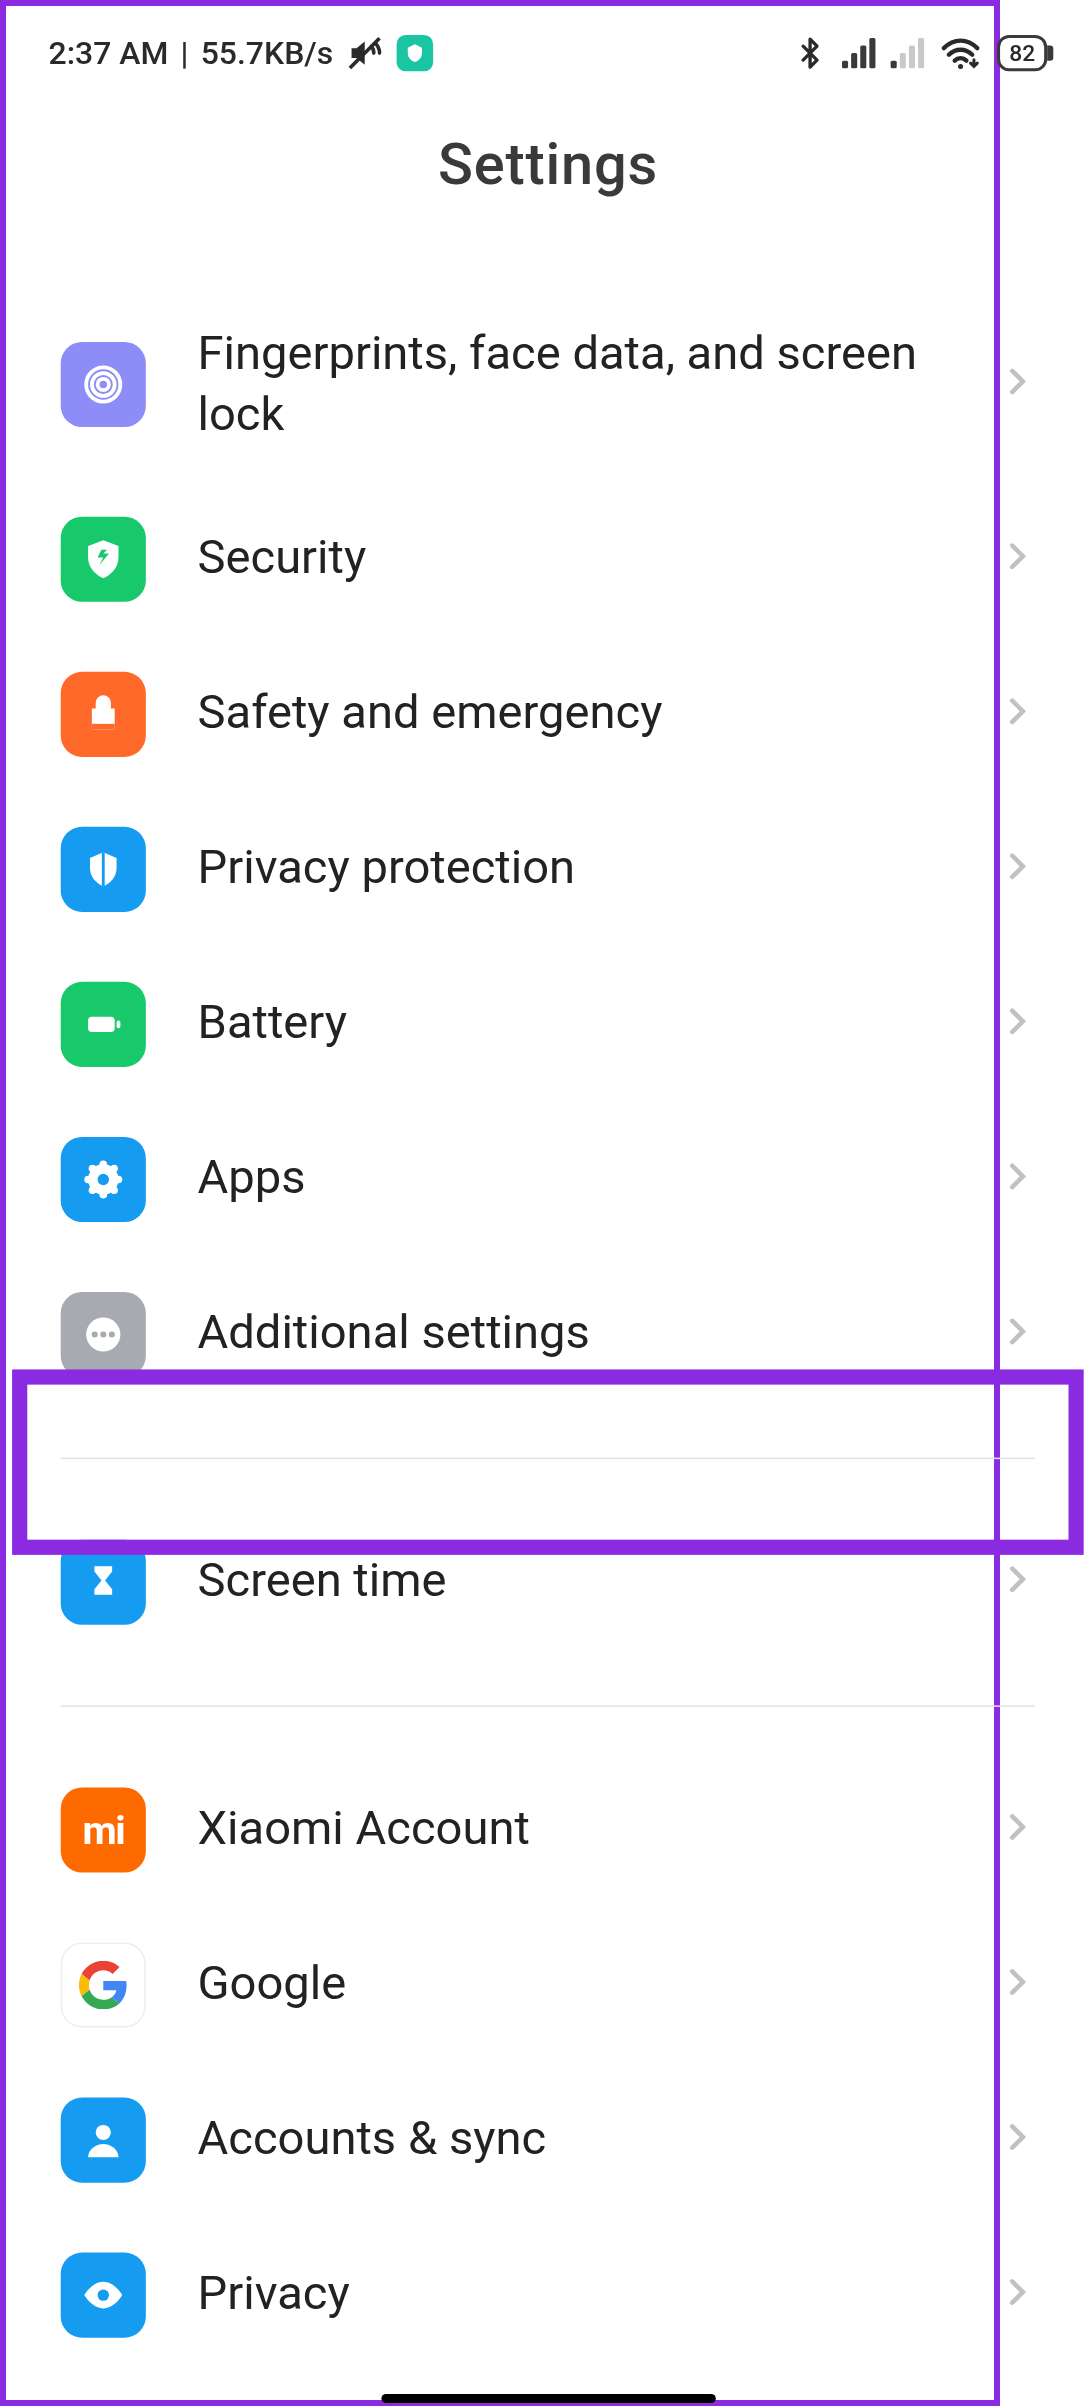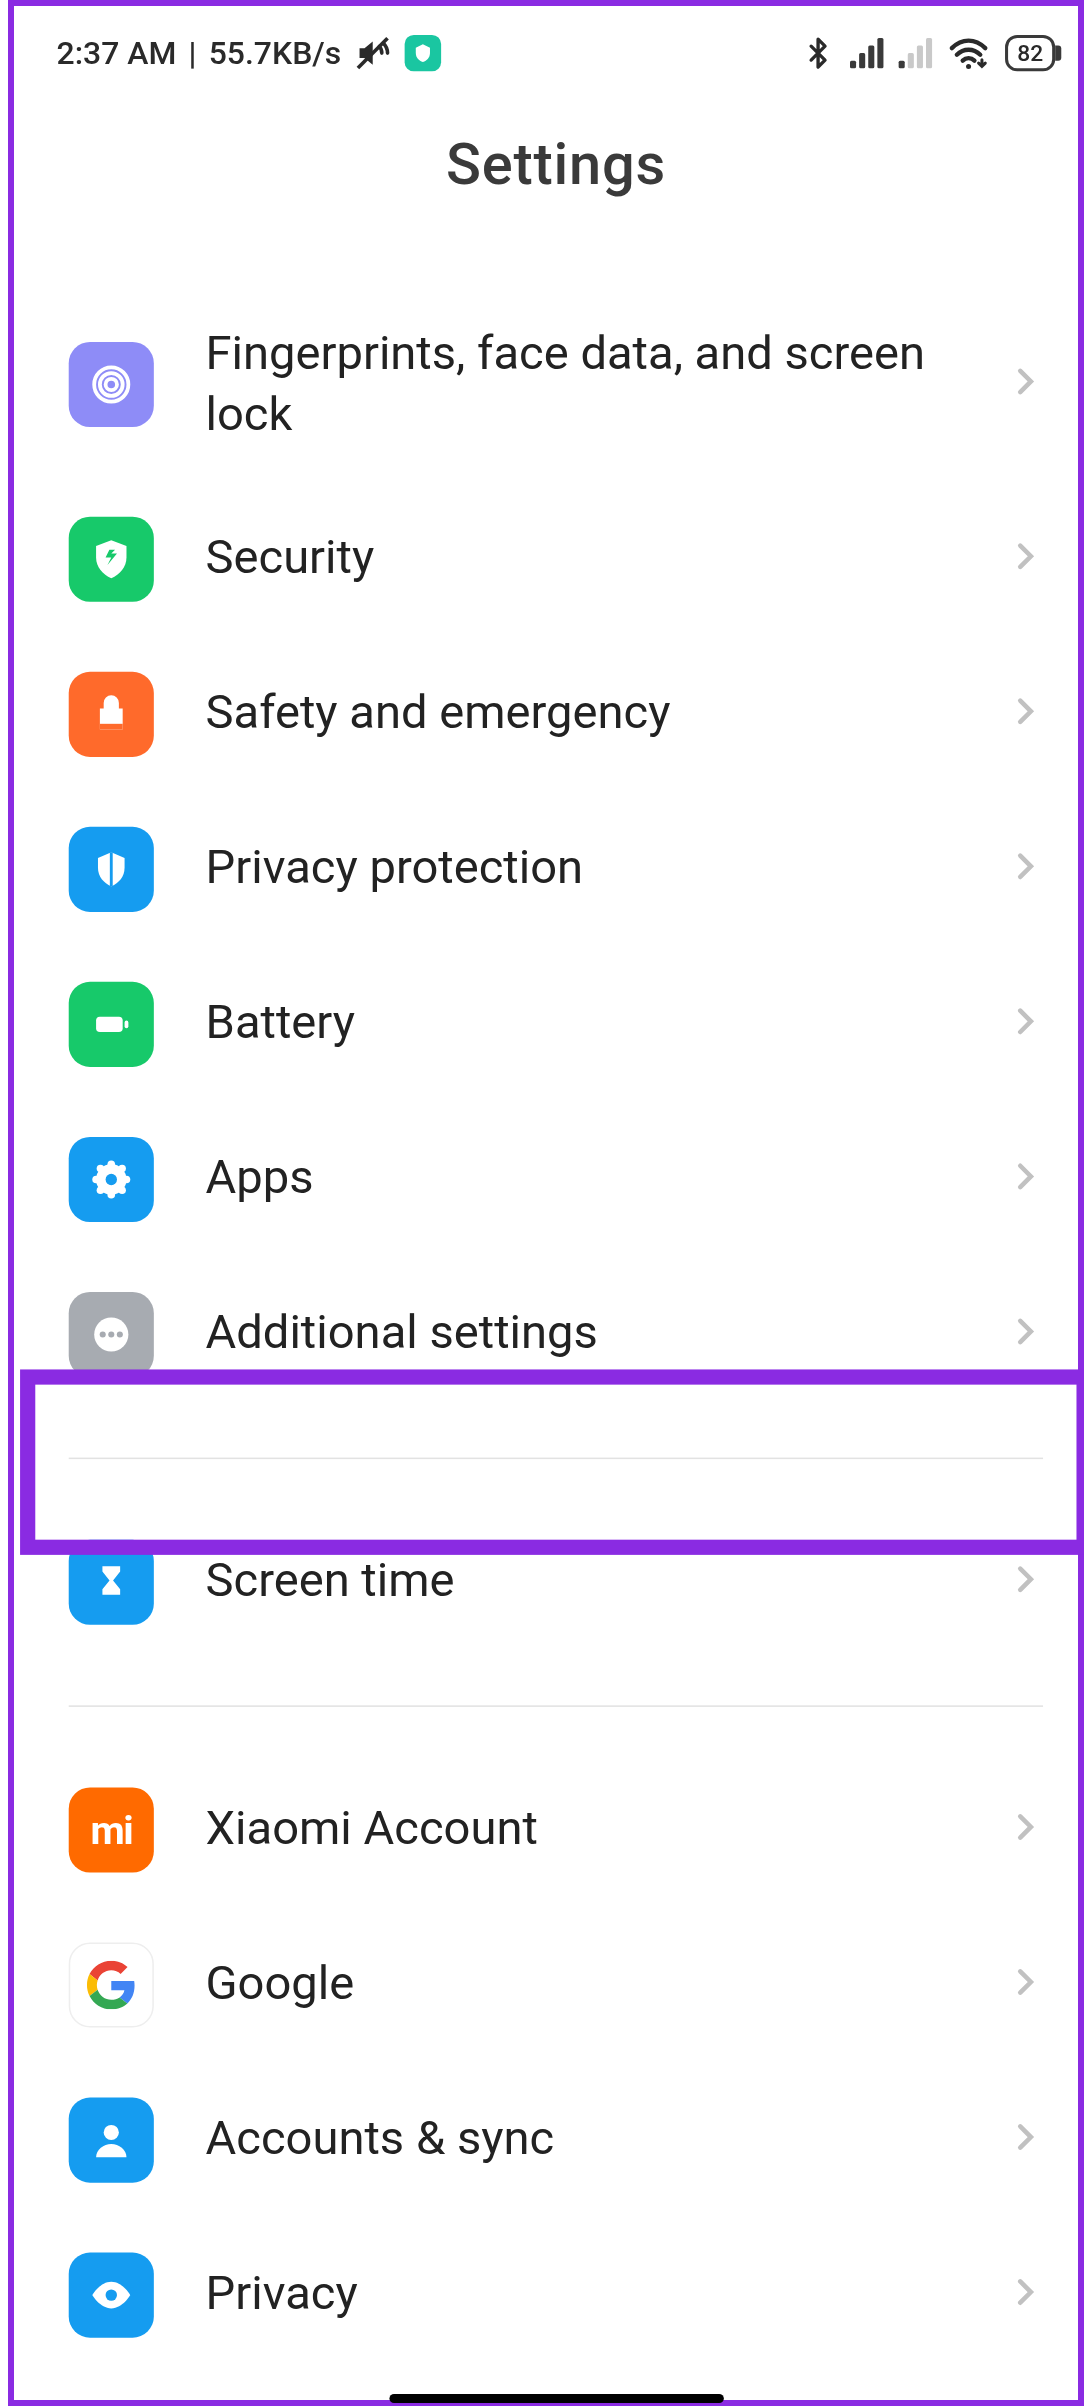--- a/index.html
+++ b/index.html
@@ -1,18 +1,18 @@
 <!DOCTYPE html>
 <html><head>
 <meta charset="utf-8">
 <style>
   * { box-sizing: border-box; margin: 0; padding: 0; }
   html, body { width: 1084px; height: 2406px; font-family: -apple-system, 'Segoe UI', Roboto, sans-serif; background: #fff; overflow: hidden; }
   .frame {
-    width: 1076px; height: 2406px; border: 6px solid #8a2be2; position: relative; background: #fff; margin-left: 8px;
+    width: 1000px; height: 2406px; border: 6px solid #8a2be2; position: relative; background: #fff;
   }
   .inner {
     transform: scale(1.52);
     transform-origin: top left;
     width: calc(1084px / 1.52);
     height: calc(2406px / 1.52);
     position: relative;
     overflow: hidden;
   }
 

